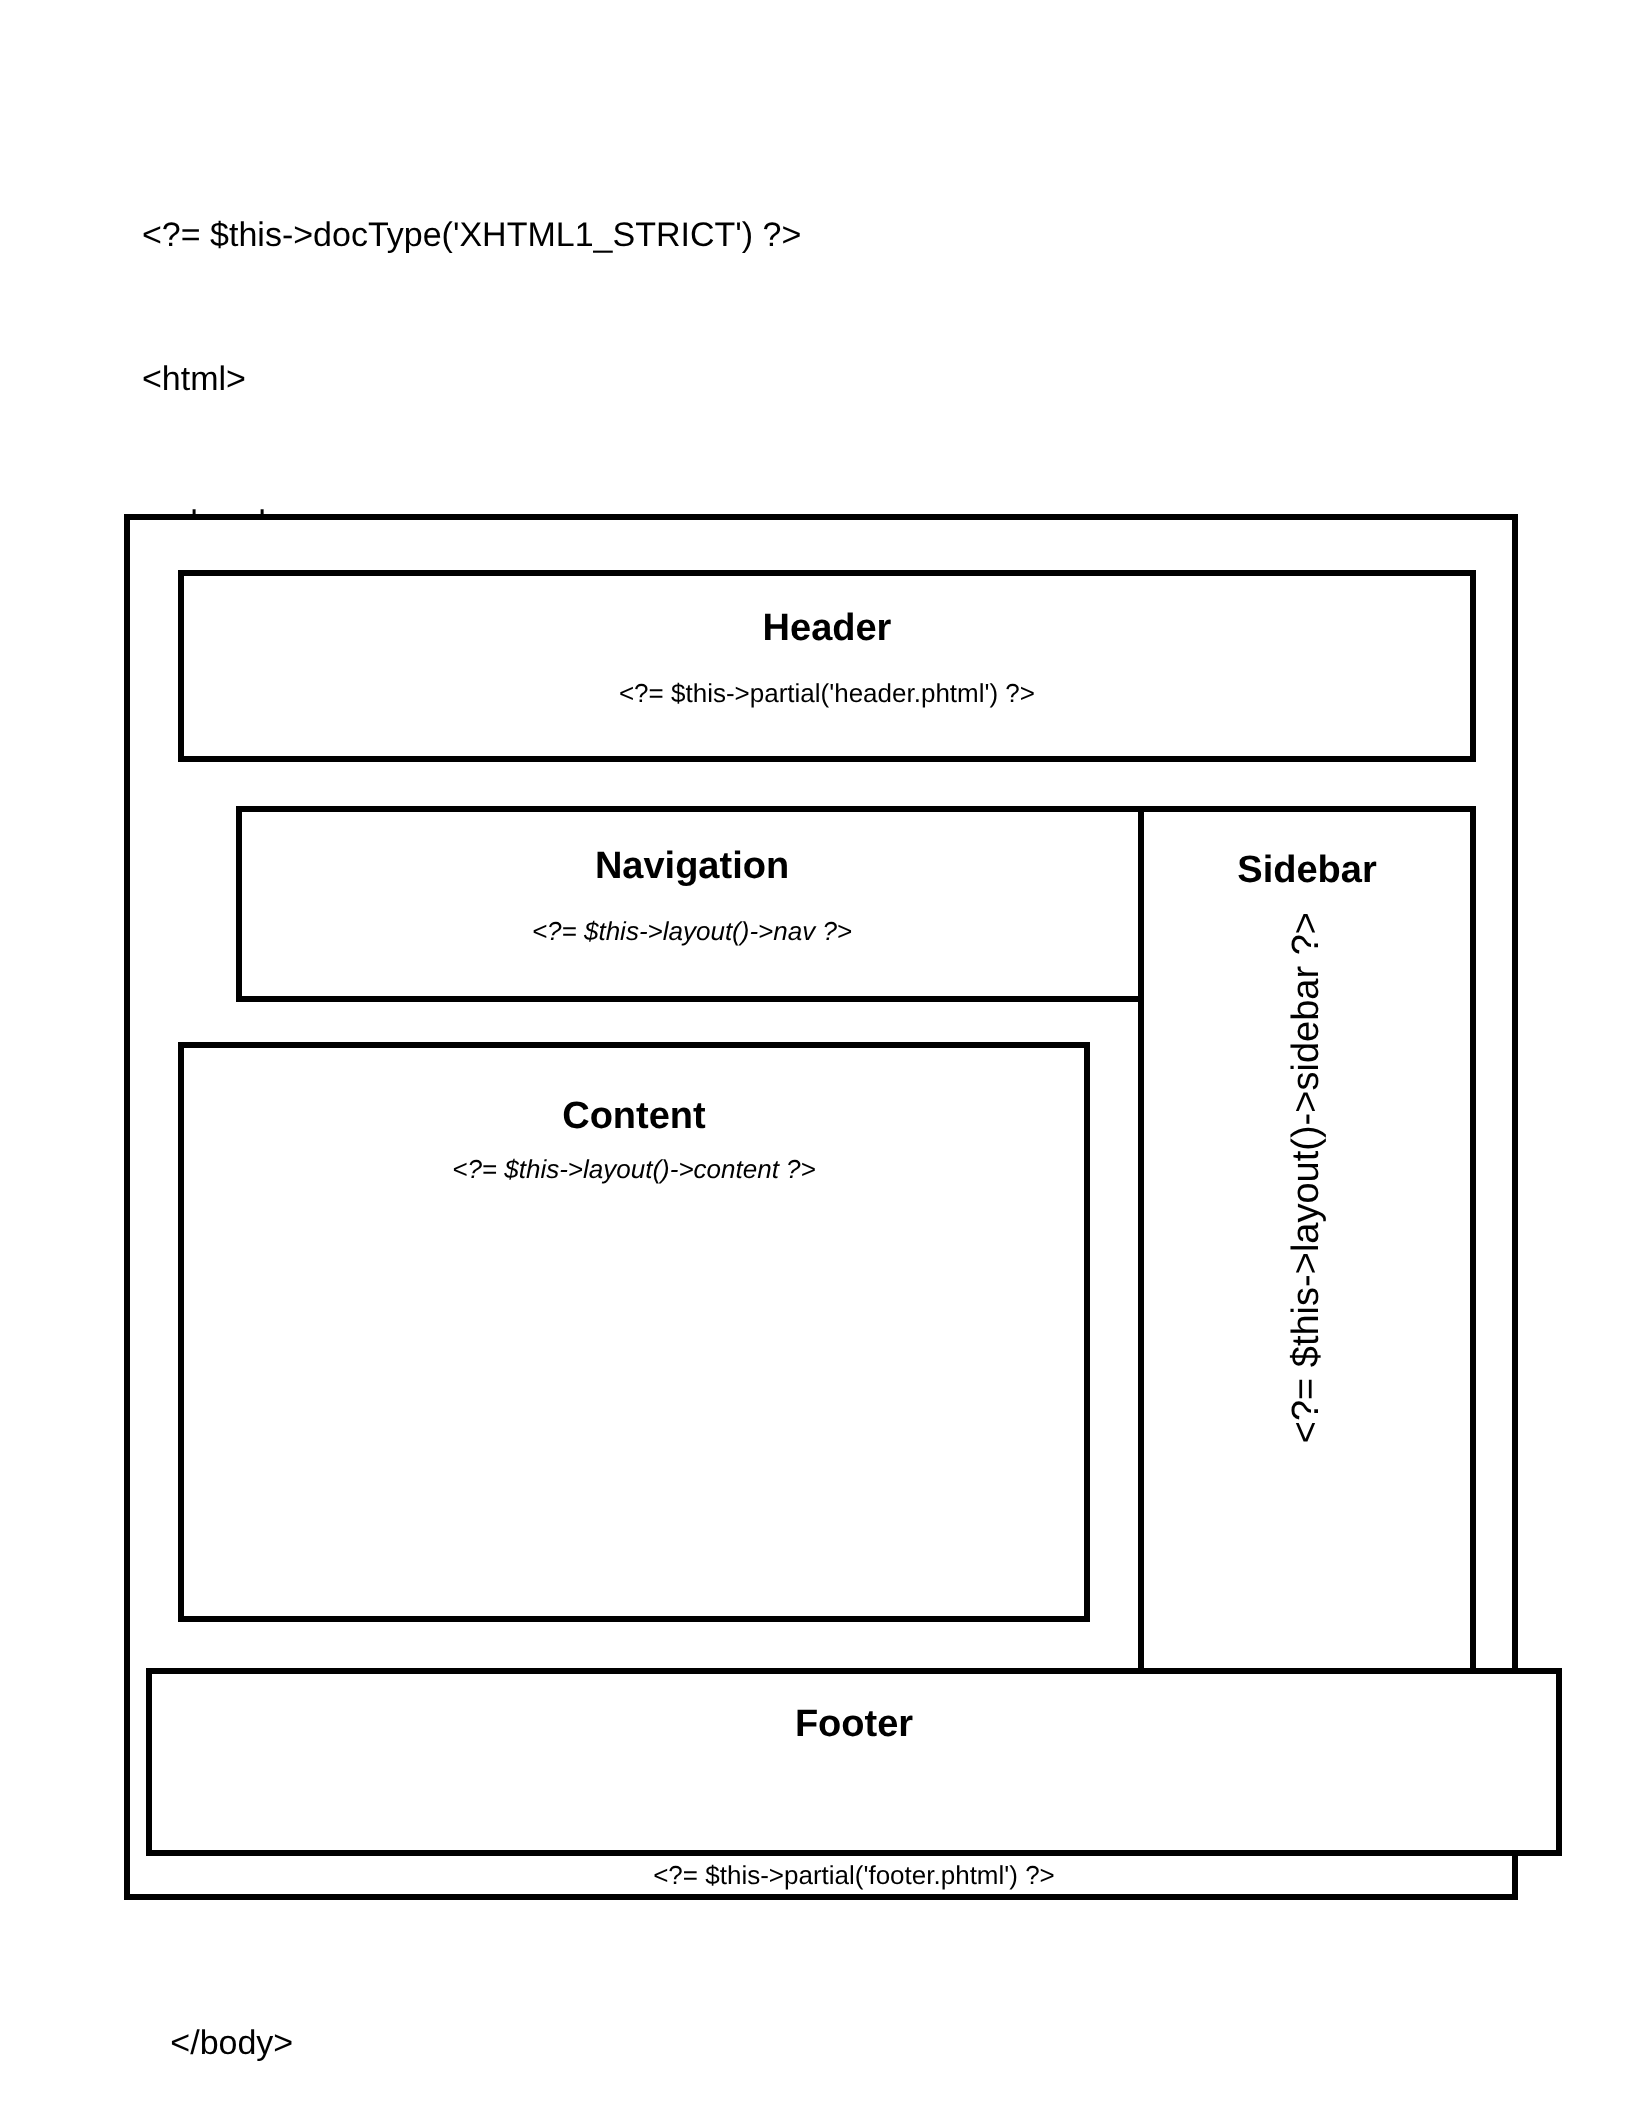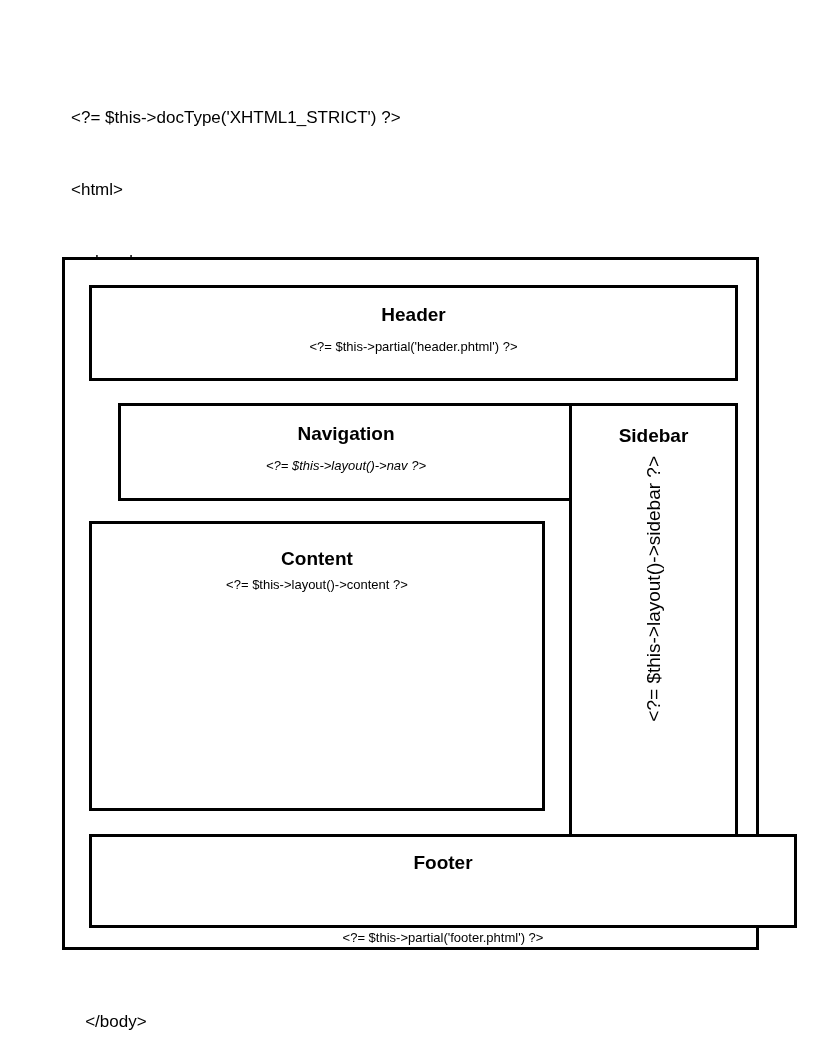--- a/index.html
+++ b/index.html
@@ -91,21 +91,21 @@
   #region-navigation .region-code  { top: 48px; font-style: italic; }
 
   
   #region-content {
     left: 24px;
     top:  261px;
     width: 456px;
     height: 290px;
   }
   #region-content .region-title { top: 24px; }
-  #region-content .region-code  { top: 49px; }
+  #region-content .region-code  { top: 49px; font-style: italic; }
 
   
   #region-sidebar {
     left: 504px;
     top:  143px;
     width: 169px;
     height: 456px;
   }
   #region-sidebar .region-title { top: 19px; }
 
@@ -123,21 +123,21 @@
     writing-mode: vertical-rl;
     transform: rotate(180deg);
     font-size: 19px;
     white-space: pre;
     letter-spacing: 0px;
     line-height: 1;
   }
 
   
   #region-footer {
-    left: 24px;
+    left: 8px;
     top:  574px;
     width: 708px;
     height: 94px;
   }
   #region-footer .region-title { top: 15px; }
   #region-footer .region-code  { top: 46px; margin-top: 43px; }
 </style>
 </head>
 <body>
 

